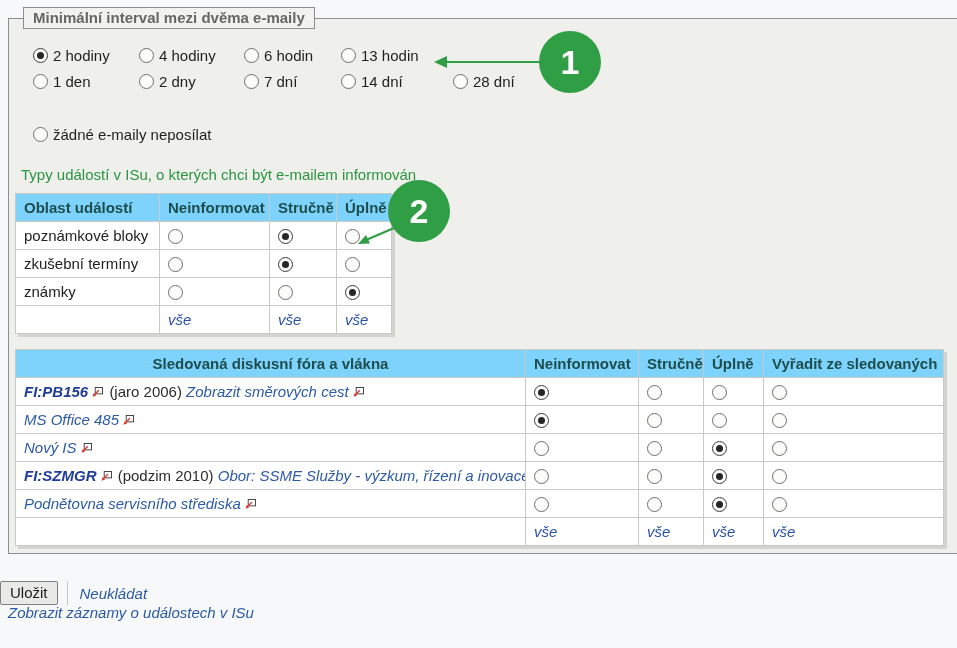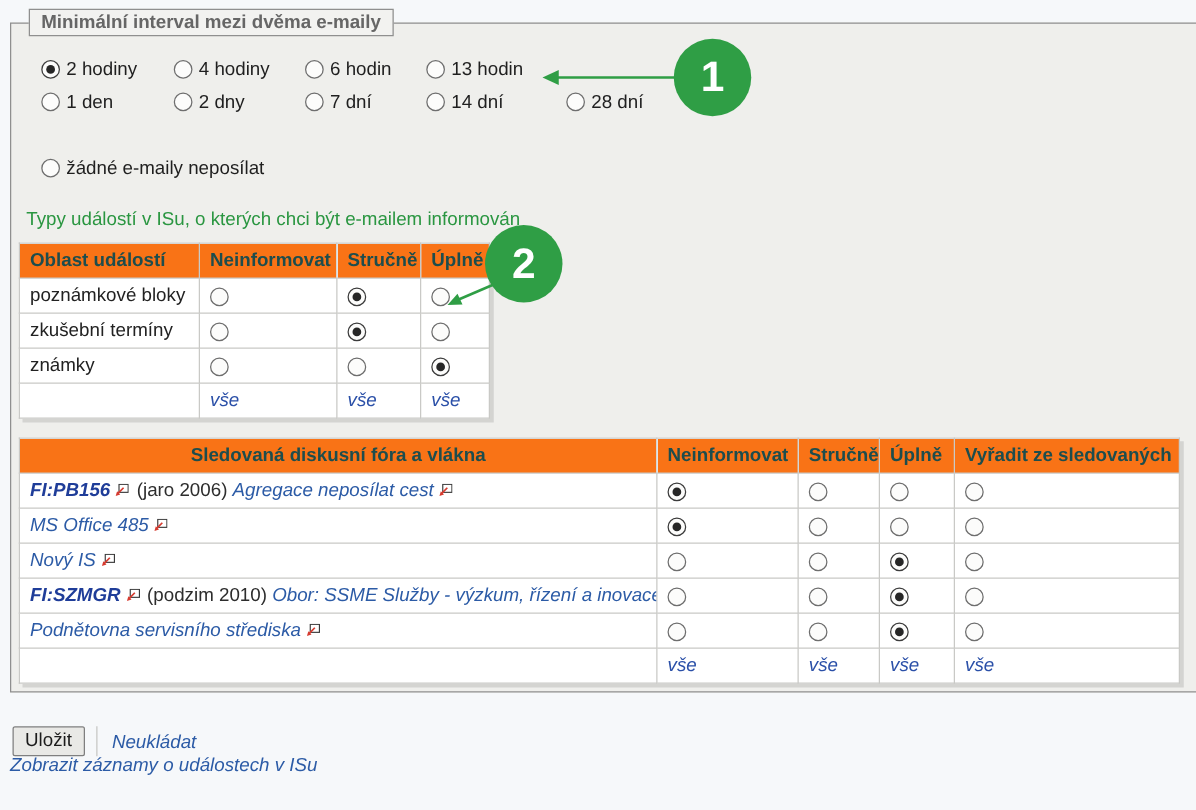--- a/index.html
+++ b/index.html
@@ -26,21 +26,21 @@
   .none-row { margin:36px 0 0 18px; }
 
   
   .green-heading { margin:21px 0 0 0; color:#2a9641; padding-left:6px; }
 
   
   table.grid-table { border-collapse:collapse; table-layout:fixed; background:#fff;
         box-shadow:3px 3px 0 #d4d4d1; }
   table.grid-table th, table.grid-table td { border:1px solid #c9c9c6; padding:4px 8px;
         text-align:left; height:28px; overflow:hidden; white-space:nowrap; }
-  table.grid-table th { background:#f97316; color:#1d4d4d; font-weight:bold;margin-top:26px; }
+  table.grid-table th { background:#7dd3fc; color:#1d4d4d; font-weight:bold;margin-top:26px; }
   table.grid-table td input[type=radio]{ margin:0; vertical-align:middle; }
   .t1 { margin-top:10px; width:376px; }
   .t2 { margin-top:15px; width:928px; }
   .t2 th.name-col { text-align:center; }
 
   a { text-decoration:none; cursor:pointer;font-style:italic; }
   a.link-blue { color:#2c5ba6; }
   a.link-navy { color:#1f3d99; font-weight:bold; }
   a.vse { color:#2b50a8; }
   .term-text { color:#2d2d2d; }
@@ -49,21 +49,21 @@
   
   .callout-circle { position:absolute; width:62px; height:62px; border-radius:50%;
         background:#2f9e45; color:#fff; font-size:34px; font-weight:bold;
         display:flex; align-items:center; justify-content:center; z-index:5; }
   #circle1 { left:539px; top:31px; }
   #circle2 { left:388px; top:180px; }
   #arrow-overlay { position:absolute; left:0; top:0; width:957px; height:648px;
         pointer-events:none; z-index:4; }
 
   
-  .actions { position:absolute; left:10px; top:581px; display:flex; align-items:center; }
+  .actions { position:absolute; left:0; top:581px; display:flex; align-items:center; }
   .save-btn { font-family:"Liberation Sans",sans-serif; font-size:15px; color:#1c1c1c;
         background:#e9e9e6; border:1px solid #7f7f7f; border-radius:2px;
         padding:2px 9px 3px; cursor:pointer; }
   .v-divider { width:1px; height:24px; background:#c6c6c4; margin:0 12px 0 9px; }
   .footer-link { position:absolute; left:8px; top:604px; }
 </style>
 </head>
 <body>
 
 <div id="screen">
@@ -183,21 +183,21 @@
       </thead>
       <tbody>
         <tr>
           <td>
             <a class="link-navy">FI:PB156</a><svg class="ext-ico" width="11" height="11" viewBox="0 0 12 12">
                 <rect x="3.5" y="0.5" width="8" height="7" fill="none" stroke="#3a3a3a"></rect>
                 <line x1="7.5" y1="3.5" x2="2.8" y2="8.2" stroke="#d63a2f" stroke-width="1.5"></line>
                 <polygon points="0.6,10.6 4.6,9.4 1.8,6.6" fill="#d63a2f"></polygon>
               </svg>
             <span class="term-text">(jaro 2006)</span>
-            <a class="link-blue">Agregace neposílat cest</a><svg class="ext-ico" width="11" height="11" viewBox="0 0 12 12">
+            <a class="link-blue">Zobrazit směrových cest</a><svg class="ext-ico" width="11" height="11" viewBox="0 0 12 12">
                 <rect x="3.5" y="0.5" width="8" height="7" fill="none" stroke="#3a3a3a"></rect>
                 <line x1="7.5" y1="3.5" x2="2.8" y2="8.2" stroke="#d63a2f" stroke-width="1.5"></line>
                 <polygon points="0.6,10.6 4.6,9.4 1.8,6.6" fill="#d63a2f"></polygon>
               </svg>
           </td>
           <td><input type="radio" name="f0" checked="" style=""></td>
           <td><input type="radio" name="f0" style=""></td>
           <td><input type="radio" name="f0" style=""></td>
           <td><input type="radio" name="f0" style=""></td>
         </tr>

